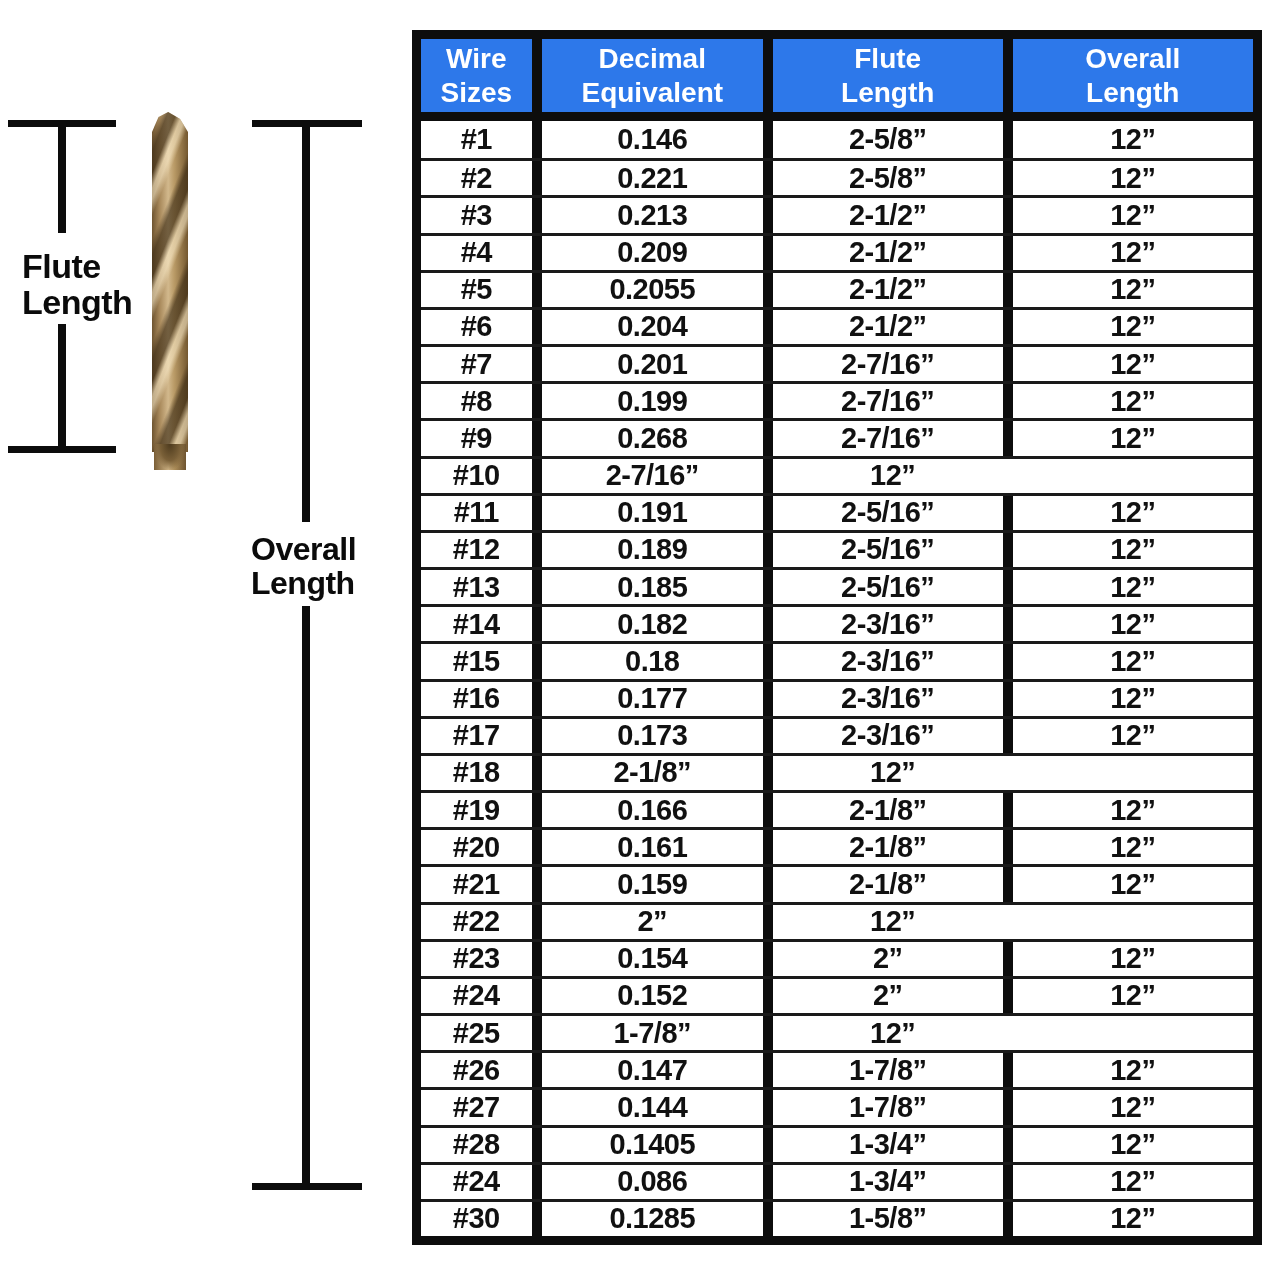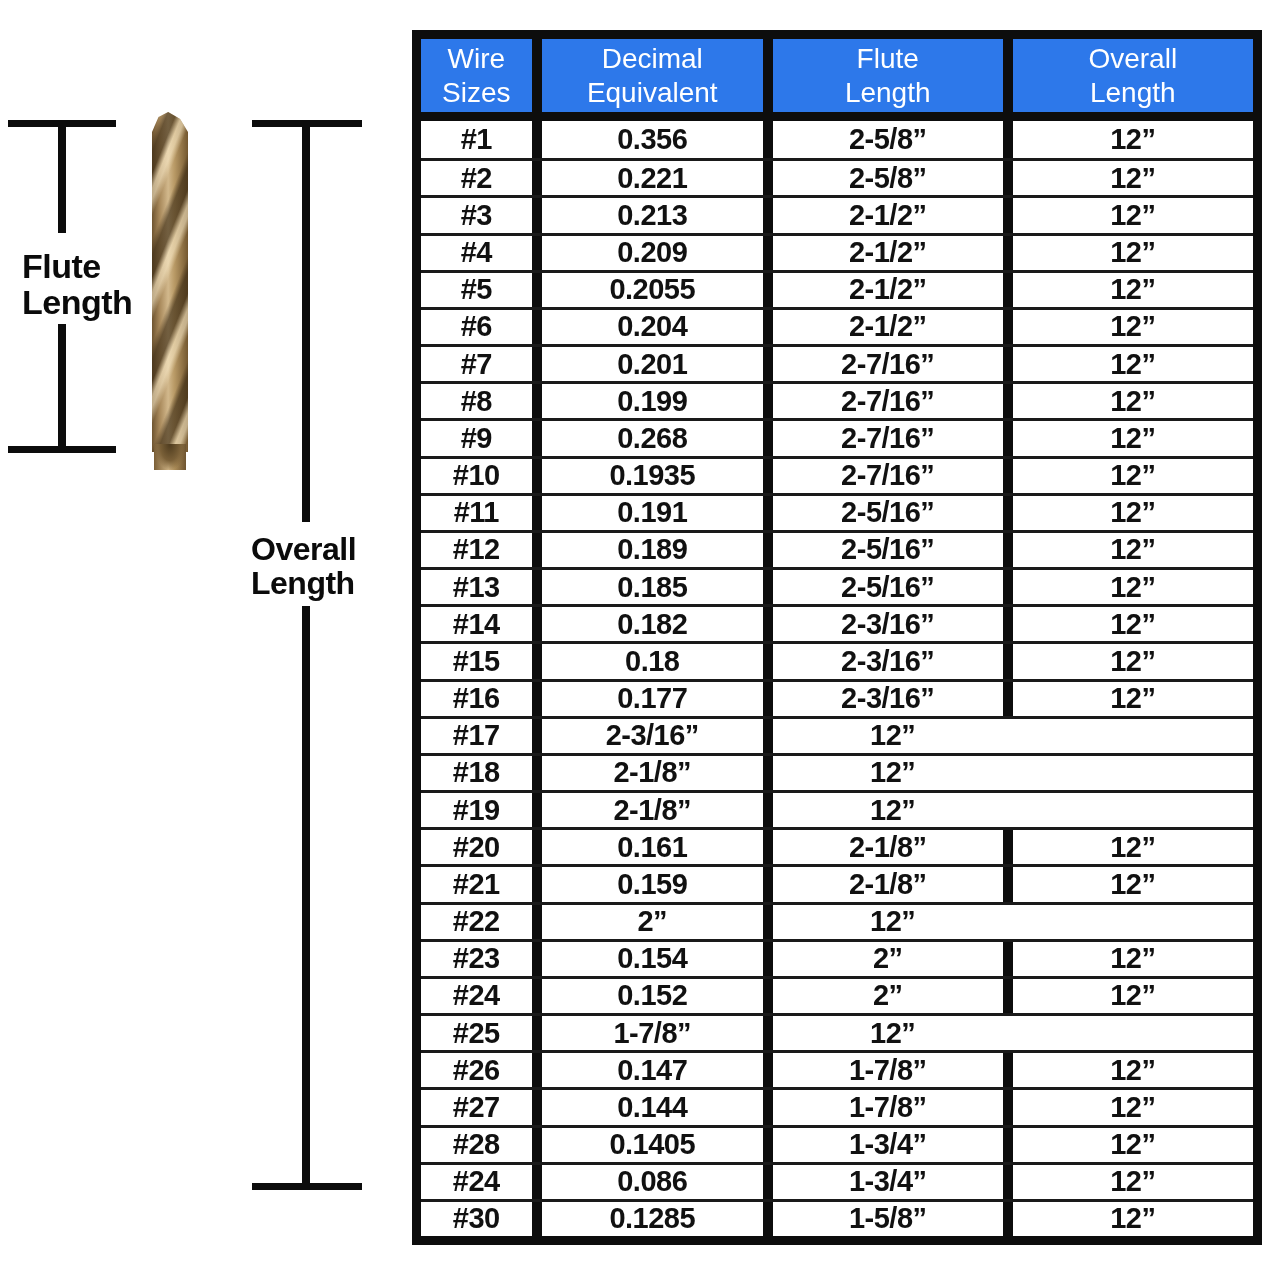--- a/index.html
+++ b/index.html
@@ -45,21 +45,21 @@
     border: 9px solid #0d0d0d; background: #ffffff;
     display: flex; flex-direction: column;
   }
   .thead {
     flex: 0 0 82px; display: grid;
     grid-template-columns: 14.5% 27.8% 28.8% 1fr;
     border-bottom: 9px solid #0d0d0d;
   }
   .th {
     background: #2d78ea; color: #ffffff;
-    font-weight: 400; font-size: 28px; line-height: 34px;
+    font-weight: 700; font-size: 28px; line-height: 34px;
     display: flex; align-items: center; justify-content: center;
     text-align: center; white-space: pre-line;
     border-right: 10px solid #0d0d0d;
   }
   .th:last-child { border-right: none; }
   .tbody { flex: 1 1 auto; display: grid; grid-auto-rows: 1fr; }
   .trow { display: grid; grid-template-columns: 14.5% 27.8% 28.8% 1fr; }
   .trow + .trow { border-top: 3px solid #1a1a1a; }
   .td {
     display: flex; align-items: center; justify-content: center;
@@ -101,21 +101,21 @@
 Equivalent</div>
       <div class="th">Flute
 Length</div>
       <div class="th">Overall
 Length</div>
     </div>
     <div class="tbody">
 
     <div class="trow">
         <div class="td">#1</div>
-        <div class="td">0.356</div>
+        <div class="td">0.146</div>
         <div class="td">2-5/8”</div>
         <div class="td">12”</div>
       </div>
         <div class="trow">
         <div class="td">#2</div>
         <div class="td">0.221</div>
         <div class="td">2-5/8”</div>
         <div class="td">12”</div>
       </div>
         <div class="trow">
@@ -155,21 +155,20 @@
         <div class="td">12”</div>
       </div>
         <div class="trow">
         <div class="td">#9</div>
         <div class="td">0.268</div>
         <div class="td">2-7/16”</div>
         <div class="td">12”</div>
       </div>
         <div class="trow">
         <div class="td">#10</div>
-        <div class="td">0.1935</div>
         <div class="td">2-7/16”</div>
         <div class="td">12”</div>
       </div>
         <div class="trow">
         <div class="td">#11</div>
         <div class="td">0.191</div>
         <div class="td">2-5/16”</div>
         <div class="td">12”</div>
       </div>
         <div class="trow">
@@ -197,30 +196,32 @@
         <div class="td">12”</div>
       </div>
         <div class="trow">
         <div class="td">#16</div>
         <div class="td">0.177</div>
         <div class="td">2-3/16”</div>
         <div class="td">12”</div>
       </div>
         <div class="trow">
         <div class="td">#17</div>
+        <div class="td">0.173</div>
         <div class="td">2-3/16”</div>
         <div class="td">12”</div>
       </div>
         <div class="trow">
         <div class="td">#18</div>
         <div class="td">2-1/8”</div>
         <div class="td">12”</div>
       </div>
         <div class="trow">
         <div class="td">#19</div>
+        <div class="td">0.166</div>
         <div class="td">2-1/8”</div>
         <div class="td">12”</div>
       </div>
         <div class="trow">
         <div class="td">#20</div>
         <div class="td">0.161</div>
         <div class="td">2-1/8”</div>
         <div class="td">12”</div>
       </div>
         <div class="trow">

